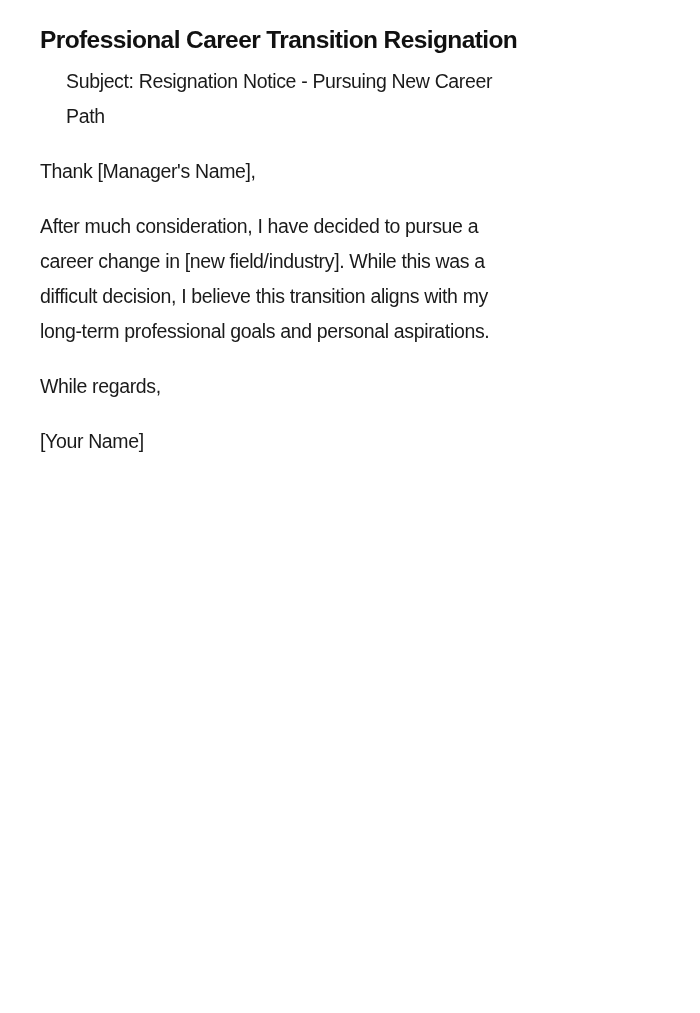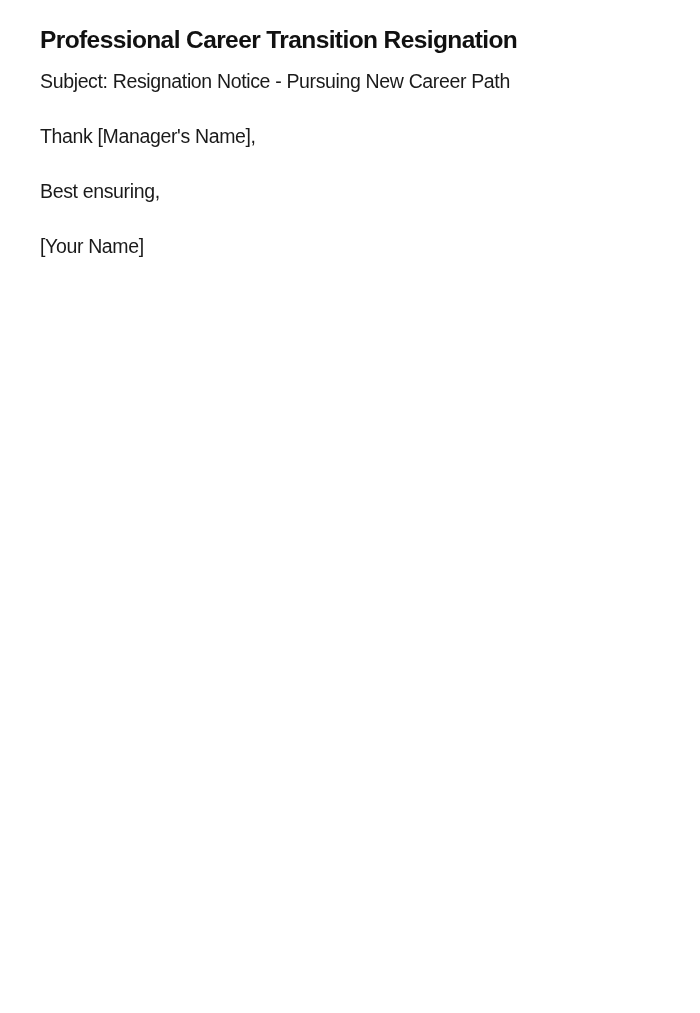--- a/index.html
+++ b/index.html
@@ -27,24 +27,25 @@
       line-height: 32px;
       color: #111111;
     }
     .para {
       font-size: 19.5px;
       line-height: 35px;
       margin: 0 0 20px 0;
       letter-spacing: -0.35px;
       color: #1a1a1a;
     }
-    .para.subject { margin-bottom: 20px; }
+    .para.subject { margin-bottom: 20px; margin-left: 26px; }
   </style>
 </head>
 <body>
 
 <div class="page">
   <h1 class="title">Professional Career Transition Resignation</h1>
   <p class="para subject">Subject: Resignation Notice - Pursuing New Career Path</p>
   <p class="para">Thank [Manager's Name],</p>
-  <p class="para">Best ensuring,</p>
+  <p class="para">After much consideration, I have decided to pursue a career change in [new field/industry]. While this was a difficult decision, I believe this transition aligns with my long-term professional goals and personal aspirations.</p>
+  <p class="para">While regards,</p>
   <p class="para">[Your Name]</p>
 </div>
 
 </body></html>

